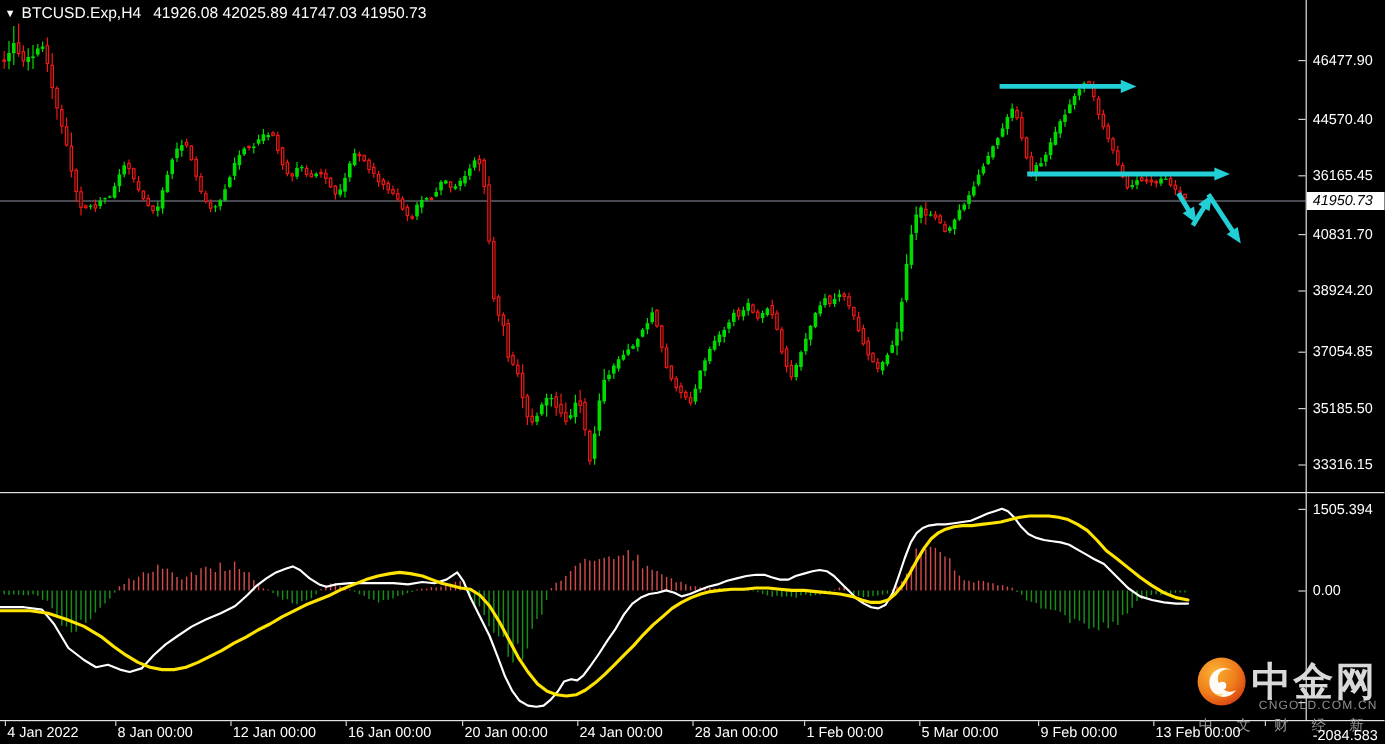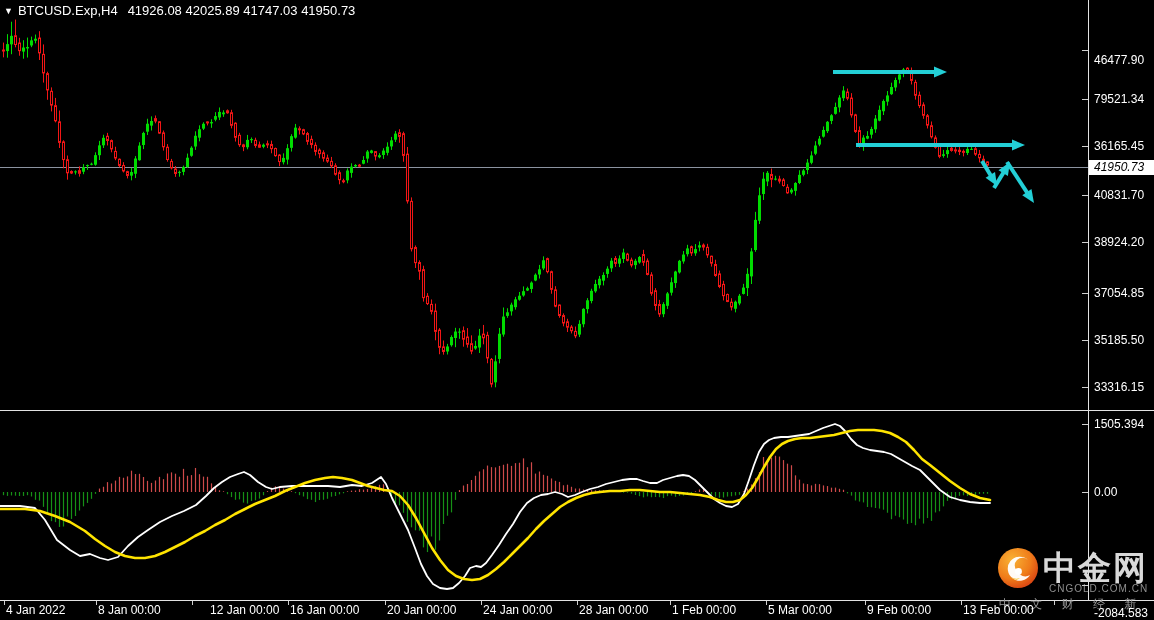--- a/index.html
+++ b/index.html
@@ -787,23 +787,23 @@
     </svg>
 
   <div id="title-bar"><span class="tri">▼</span><span>BTCUSD.Exp,H4</span><span class="vals">41926.08 42025.89 41747.03 41950.73</span></div>
 
 
   <div class="sep" style="left:1088px;top:0;width:1px;height:600px;"></div>
   <div class="sep" style="left:0;top:410px;width:1154px;height:1px;"></div>
   <div class="sep" style="left:0;top:600px;width:1154px;height:1px;"></div>
 
   <div id="price-axis">
-      <div class="axis-label" style="top:43px;margin-top:10px;">46477.90</div>
+      <div class="axis-label" style="top:43px;">46477.90</div>
       <div class="tickh" style="top:50px;"></div>
-      <div class="axis-label" style="top:92px;">79521.34</div>
+      <div class="axis-label" style="top:92px;">44570.40</div>
       <div class="tickh" style="top:99px;"></div>
       <div class="axis-label" style="top:139px;">36165.45</div>
       <div class="tickh" style="top:146px;"></div>
       <div class="axis-label" style="top:188px;">40831.70</div>
       <div class="tickh" style="top:195px;"></div>
       <div class="axis-label" style="top:235px;">38924.20</div>
       <div class="tickh" style="top:242px;"></div>
       <div class="axis-label" style="top:286px;">37054.85</div>
       <div class="tickh" style="top:293px;"></div>
       <div class="axis-label" style="top:333px;">35185.50</div>
@@ -815,21 +815,21 @@
       <div class="axis-label" style="top:485px;">0.00</div>
       <div class="tickh" style="top:492px;"></div>
       <div class="axis-label" style="top:578px;margin-top:28px;">-2084.583</div>
       <div class="tickh" style="top:585px;"></div>
     </div>
   <div id="time-axis">
       <div class="time-label" style="left:6px;">4 Jan 2022</div>
       <div class="tickv" style="left:4px;"></div>
       <div class="time-label" style="left:98px;">8 Jan 00:00</div>
       <div class="tickv" style="left:96px;"></div>
-      <div class="time-label" style="left:210px;">12 Jan 00:00</div>
+      <div class="time-label" style="left:194px;">12 Jan 00:00</div>
       <div class="tickv" style="left:192px;"></div>
       <div class="time-label" style="left:290px;">16 Jan 00:00</div>
       <div class="tickv" style="left:288px;"></div>
       <div class="time-label" style="left:387px;">20 Jan 00:00</div>
       <div class="tickv" style="left:385px;"></div>
       <div class="time-label" style="left:483px;">24 Jan 00:00</div>
       <div class="tickv" style="left:481px;"></div>
       <div class="time-label" style="left:579px;">28 Jan 00:00</div>
       <div class="tickv" style="left:577px;"></div>
       <div class="time-label" style="left:672px;">1 Feb 00:00</div>

